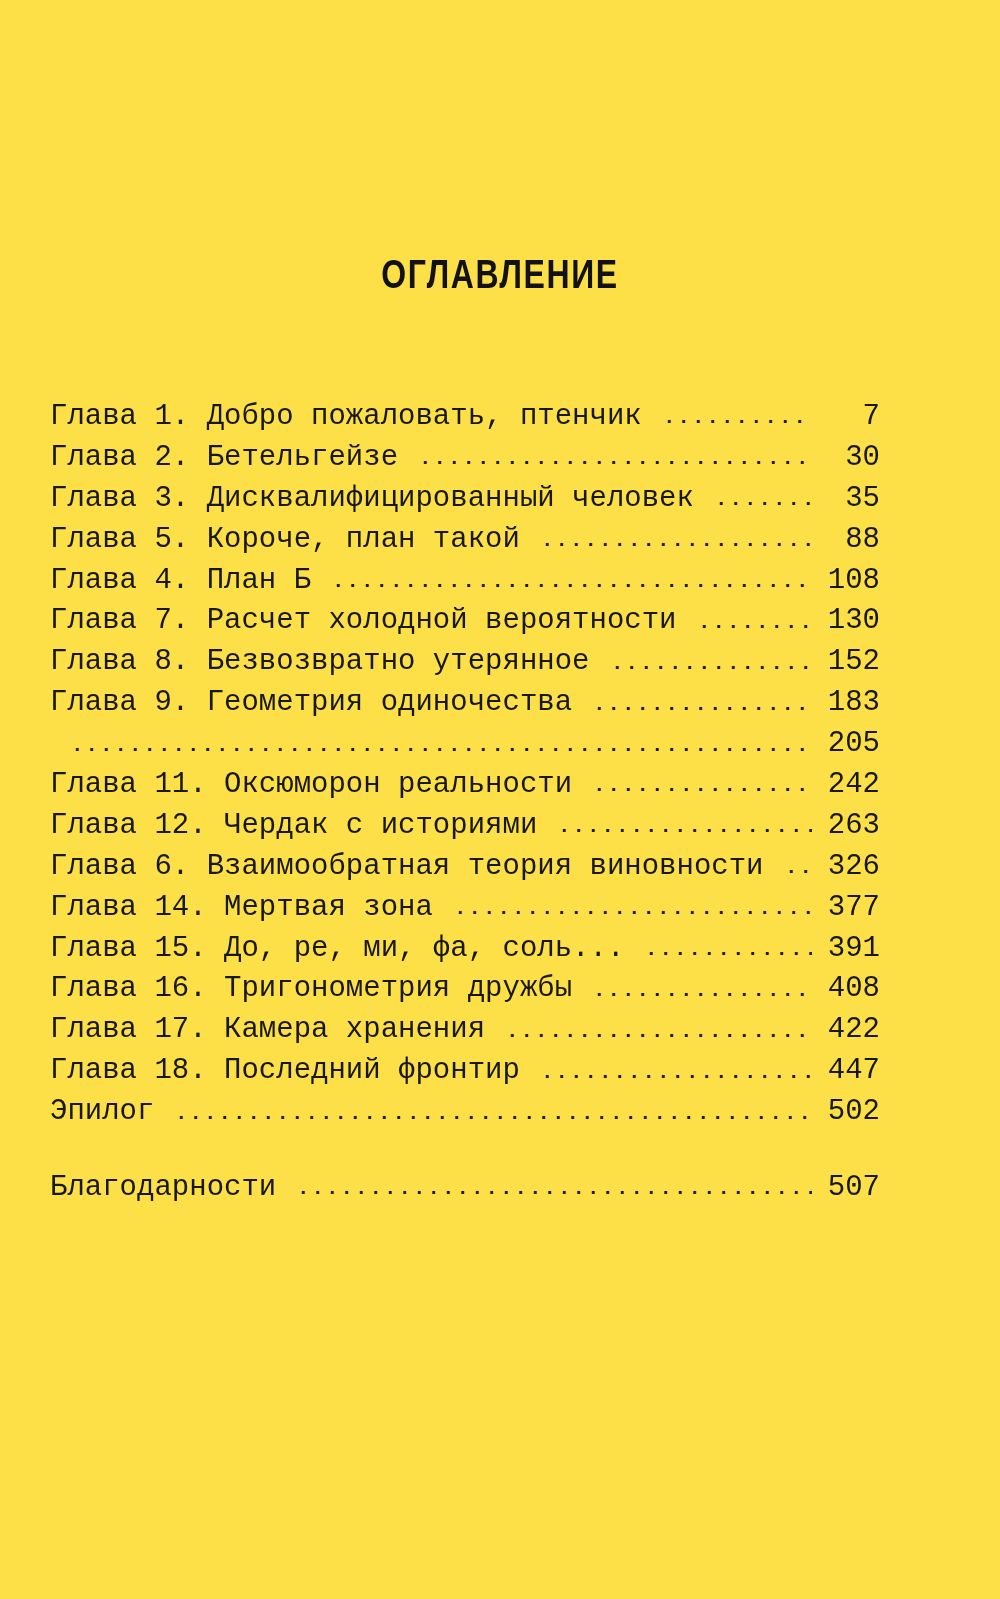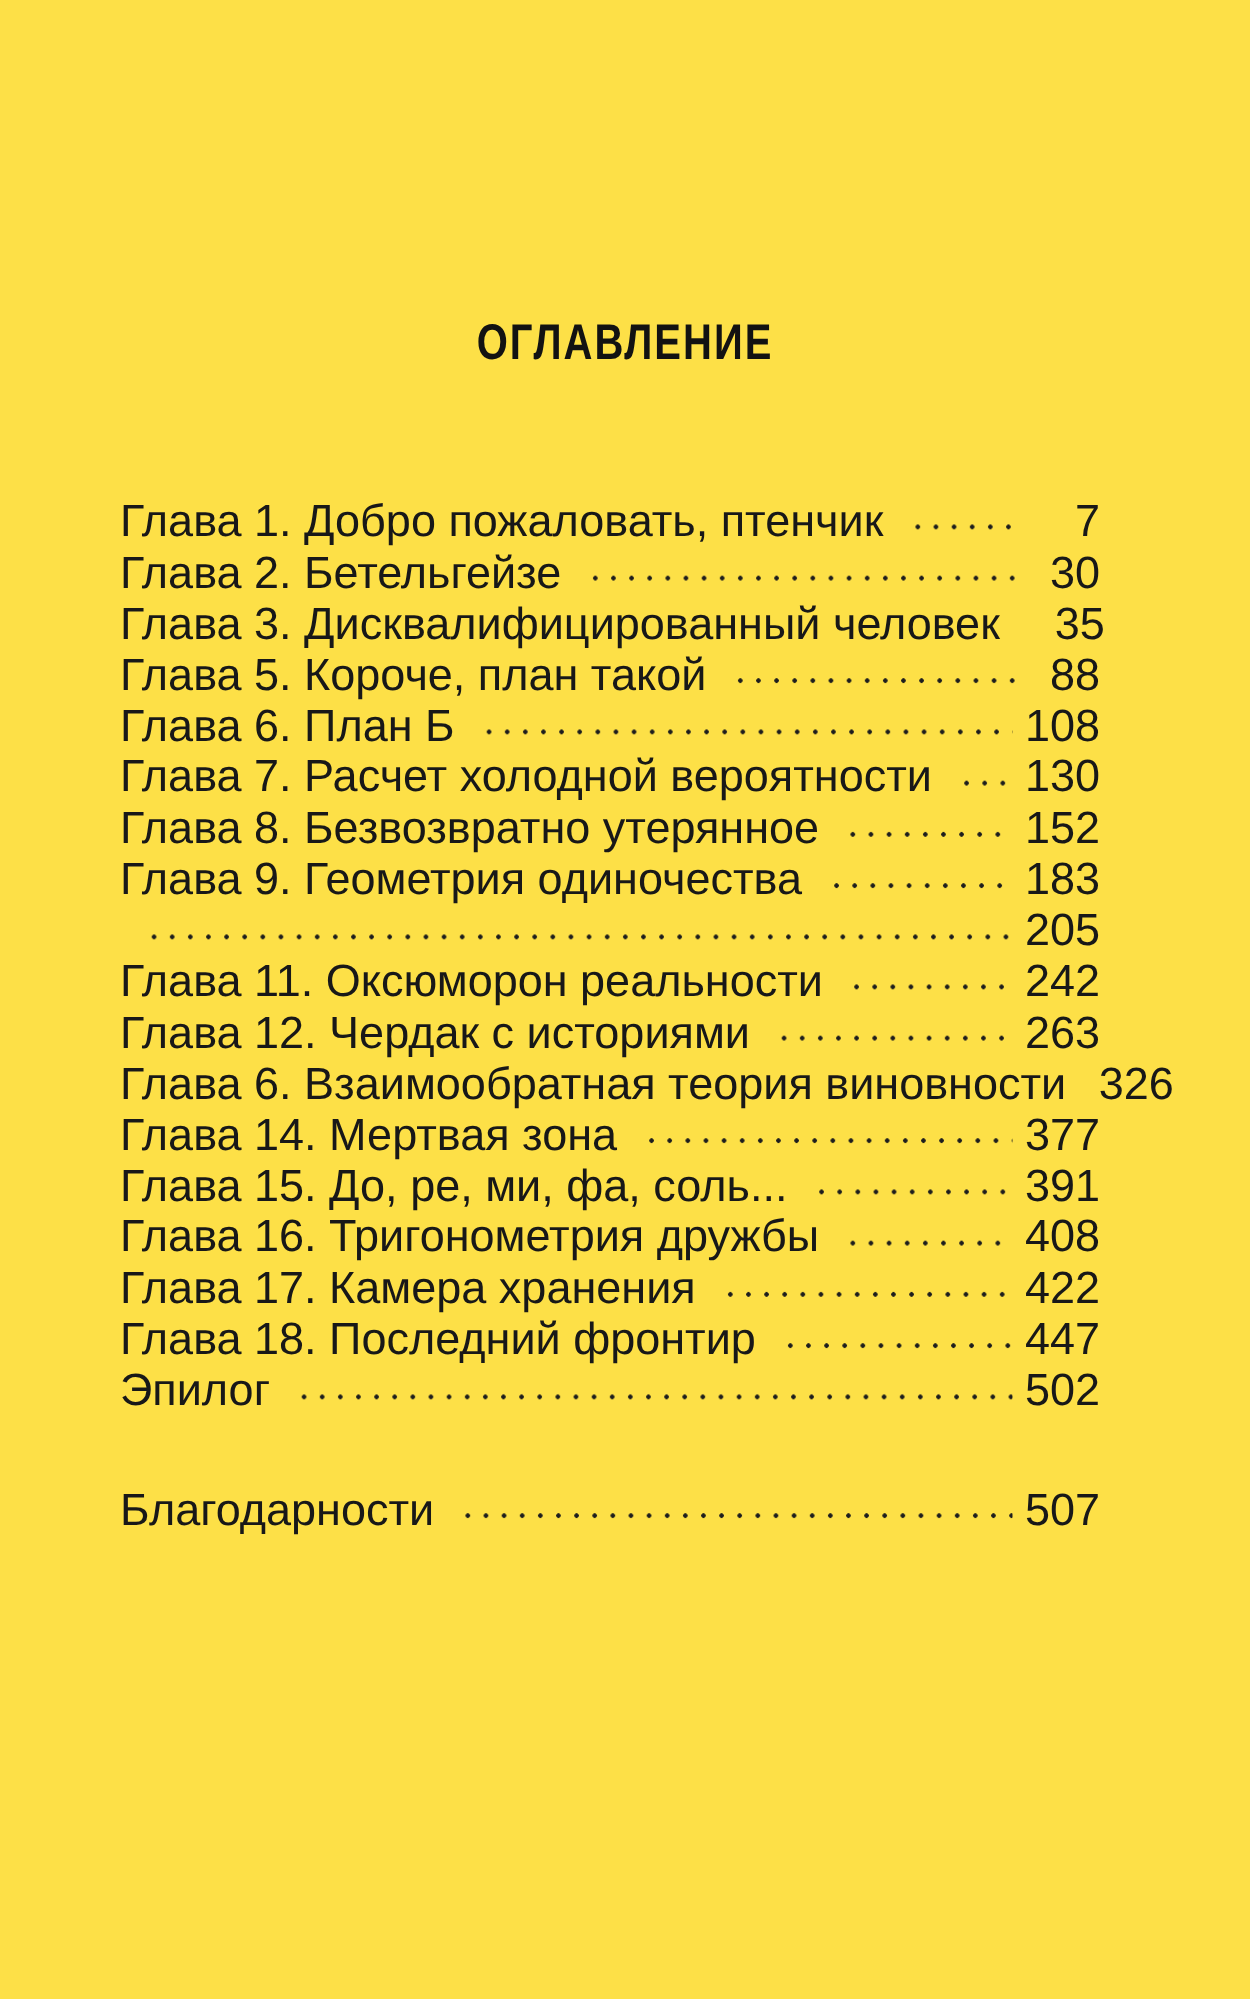--- a/index.html
+++ b/index.html
@@ -23,24 +23,24 @@
     font-size: 40px;
     line-height: 42px;
     letter-spacing: 2px;
     color: #121212;
     transform: scaleX(0.8);
     transform-origin: 50% 50%;
     white-space: nowrap;
   }
   .toc-list {
     margin-top: 102px;
-    padding-left: 96px;
+    padding-left: 50px;
     padding-right: 120px;
-    font-family: Liberation Sans, sans-serif;
-    font-size: 36px;
+    font-family: Liberation Mono, monospace;
+    font-size: 29px;
     color: #181818;
   }
   .toc-row {
     display: flex;
     align-items: baseline;
     height: 40.9px;
     line-height: 40.9px;
     white-space: nowrap;
   }
   .toc-row .label {
@@ -54,21 +54,21 @@
     background-size: 14.5px 14.5px;
     background-repeat: repeat-x;
     background-position: left 4px bottom 9px;
   }
   .toc-row .num {
     flex: 0 0 auto;
     min-width: 58px;
     text-align: right;
   }
   .toc-row.ack-row {
-    margin-top: 55px;
+    margin-top: 35px;
   }
 </style>
 </head>
 <body>
 
 <div class="page">
 
   <div class="toc-title">ОГЛАВЛЕНИЕ</div>
 
   <div class="toc-list">
@@ -92,21 +92,21 @@
     </div>
 
 
     <div class="toc-row">
       <span class="label">Глава 5. Короче, план такой</span>
       <span class="leader"></span>
       <span class="num">88</span>
     </div>
 
     <div class="toc-row">
-      <span class="label">Глава 6. План Б</span>
+      <span class="label">Глава 4. План Б</span>
       <span class="leader"></span>
       <span class="num">108</span>
     </div>
 
     <div class="toc-row">
       <span class="label">Глава 7. Расчет холодной вероятности</span>
       <span class="leader"></span>
       <span class="num">130</span>
     </div>
 

